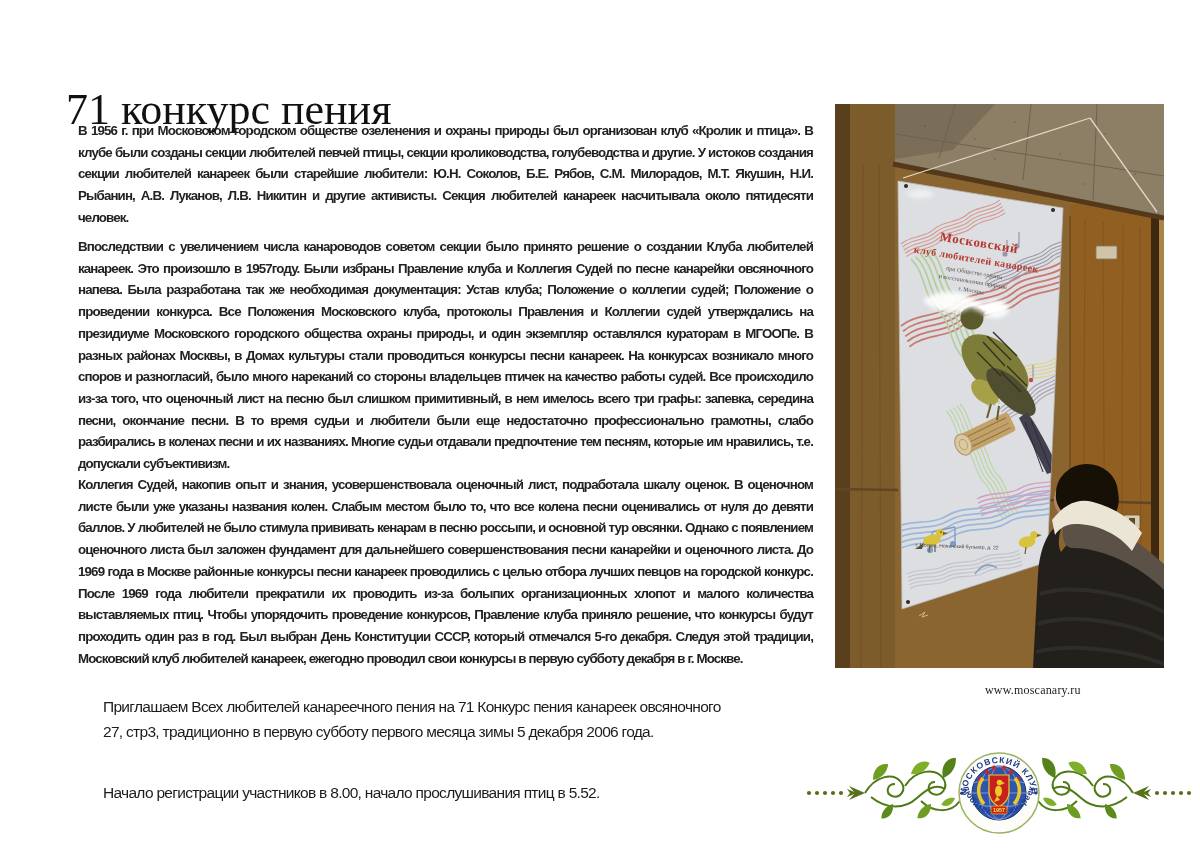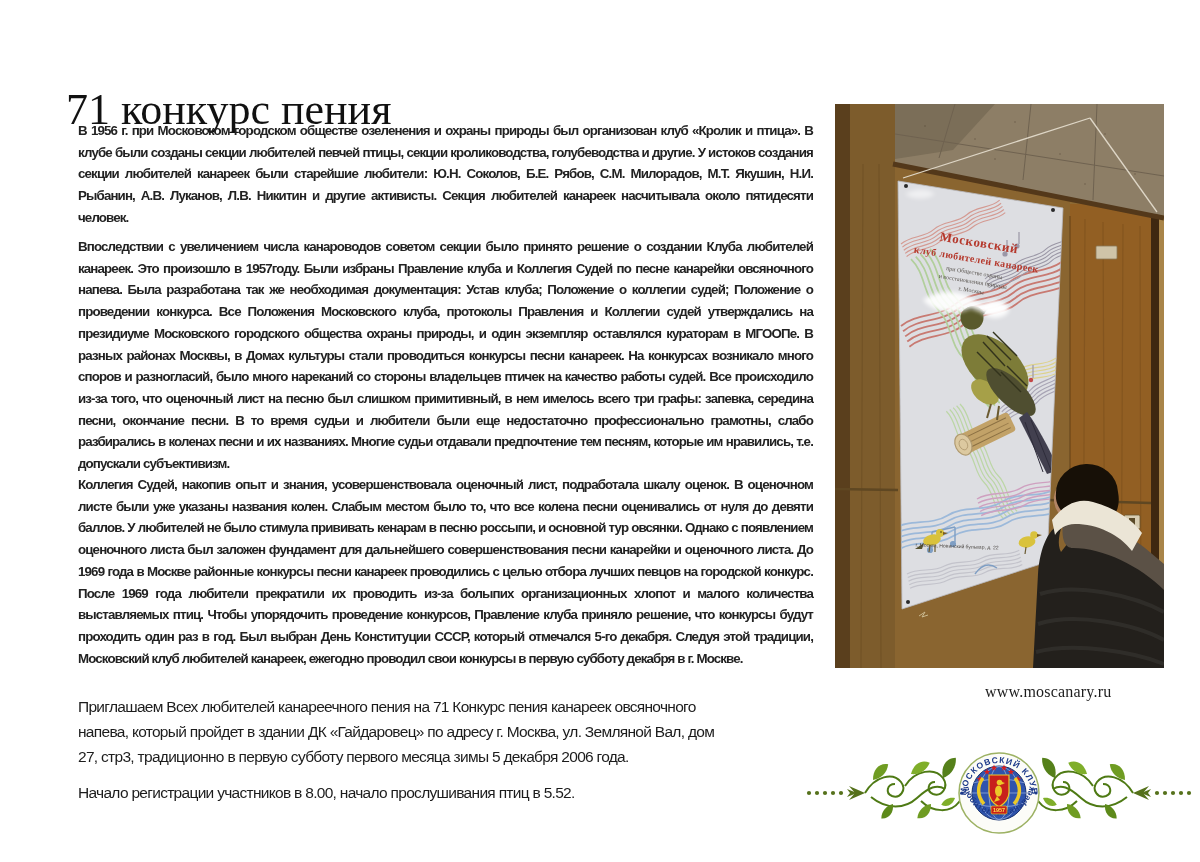--- a/index.html
+++ b/index.html
@@ -17,41 +17,40 @@
     letter-spacing:0;
   }
   .body-col{left:78px;width:735px;}
   .p-body{
     font-size:13.3px;line-height:21.7px;letter-spacing:-0.85px;
     text-align:justify;color:#222;font-weight:bold;
   }
   .p-big{
     font-size:15.5px;line-height:25px;letter-spacing:-0.7px;color:#1c1c1c;
   }
-  .p-big .ln{white-space:nowrap;}
+  .p-big .ln{white-space:nowrap;margin-left:25px;}
   .website-url{
     left:985px;top:683px;width:160px;
     font-family:"Liberation Serif","DejaVu Serif",serif;
-    font-size:16px;color:#1d1d1d;letter-spacing:0.2px;
+    font-size:12px;color:#1d1d1d;letter-spacing:0.2px;
   }
   svg text{font-family:"Liberation Serif","DejaVu Serif",serif;}
   .sans-text{font-family:"Liberation Sans",sans-serif;}
 </style>
 </head>
 <body>
 
 <h1 class="abs page-title">71 конкурс пения</h1>
 
 <div class="abs body-col p-body" style="top:120px;">В 1956 г. при Московском городском обществе озеленения и охраны природы был организован клуб «Кролик и птица». В клубе были созданы секции любителей певчей птицы, секции кролиководства, голубеводства и другие. У истоков создания секции любителей канареек были старейшие любители: Ю.Н. Соколов,  Б.Е. Рябов, С.М. Милорадов, М.Т. Якушин, Н.И. Рыбанин, А.В. Луканов, Л.В. Никитин и другие активисты. Секция любителей канареек насчитывала около пятидесяти человек.</div>
 <div class="abs body-col p-body" style="top:236px;">Впоследствии с увеличением числа канароводов советом секции было принято решение о создании Клуба любителей канареек. Это произошло в 1957году. Были избраны Правление клуба и Коллегия Судей по песне канарейки овсяночного напева. Была разработана так же необходимая документация: Устав клуба; Положение о коллегии судей; Положение о проведении конкурса. Все Положения Московского клуба, протоколы Правления и Коллегии судей утверждались на президиуме Московского городского общества охраны природы, и один экземпляр оставлялся кураторам в МГООПе. В разных районах Москвы, в Домах культуры стали проводиться конкурсы песни канареек. На конкурсах возникало много споров и разногласий, было много нареканий со стороны владельцев птичек на качество работы судей. Все происходило из-за того, что оценочный лист на песню был слишком примитивный, в нем имелось всего три графы: запевка, середина песни, окончание песни. В то время судьи и любители были еще недостаточно профессионально грамотны, слабо разбирались в коленах песни и их названиях. Многие судьи отдавали предпочтение тем песням, которые им нравились, т.е. допускали субъективизм.</div>
 <div class="abs body-col p-body" style="top:474px;">Коллегия Судей, накопив опыт и знания, усовершенствовала оценочный лист, подработала шкалу оценок. В оценочном листе были уже указаны названия колен. Слабым местом было то, что все колена песни  оценивались от нуля до девяти баллов. У любителей не было стимула прививать кенарам в песню россыпи, и основной тур овсянки. Однако с появлением оценочного листа был заложен фундамент для дальнейшего совершенствования песни канарейки и оценочного листа.  До 1969 года в Москве районные конкурсы песни канареек проводились с целью отбора лучших певцов на городской конкурс. После 1969 года любители  прекратили их проводить из-за болыпих организационных хлопот и малого количества выставляемых птиц. Чтобы упорядочить проведение конкурсов, Правление  клуба приняло решение, что конкурсы будут проходить один раз в год. Был выбран День Конституции СССР, который отмечался 5-го декабря. Следуя этой традиции, Московский клуб любителей канареек, ежегодно проводил свои конкурсы в первую субботу декабря в г. Москве.</div>
 
 <div class="abs body-col p-big" style="top:694px;">
   <div class="ln">Приглашаем Всех любителей канареечного пения на 71 Конкурс пения канареек овсяночного</div>
-  <div class="ln">напева, который пройдет в здании ДК «Гайдаровец» по адресу г. Москва, ул. Земляной Вал, дом</div>
   <div class="ln">27, стр3, традиционно в первую субботу первого месяца зимы 5 декабря 2006 года.</div>
 </div>
 <div class="abs body-col p-big" style="top:780px;">
   <div class="ln">Начало регистрации участников в 8.00, начало прослушивания птиц в 5.52.</div>
 </div>
 
 <svg class="abs" style="left:835px;top:104px;" width="329" height="564" viewBox="0 0 329 564" aria-label="photo">
 
   <rect x="0" y="0" width="329" height="564" fill="#8f6a33"></rect>
   <rect x="0" y="0" width="15" height="564" fill="#5a3f1d"></rect>

